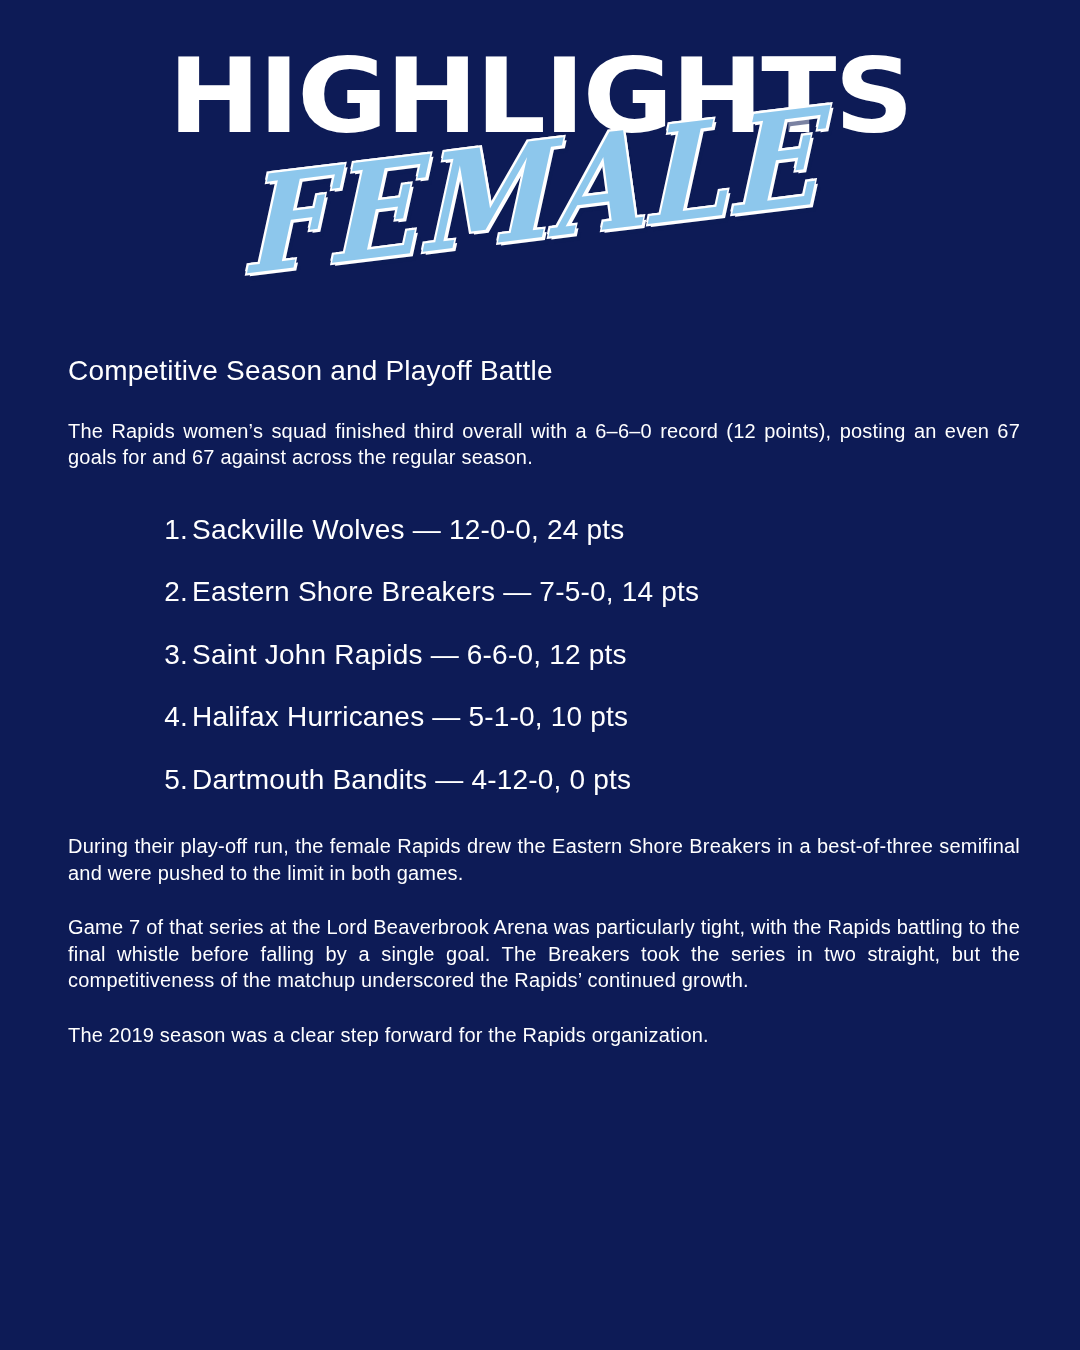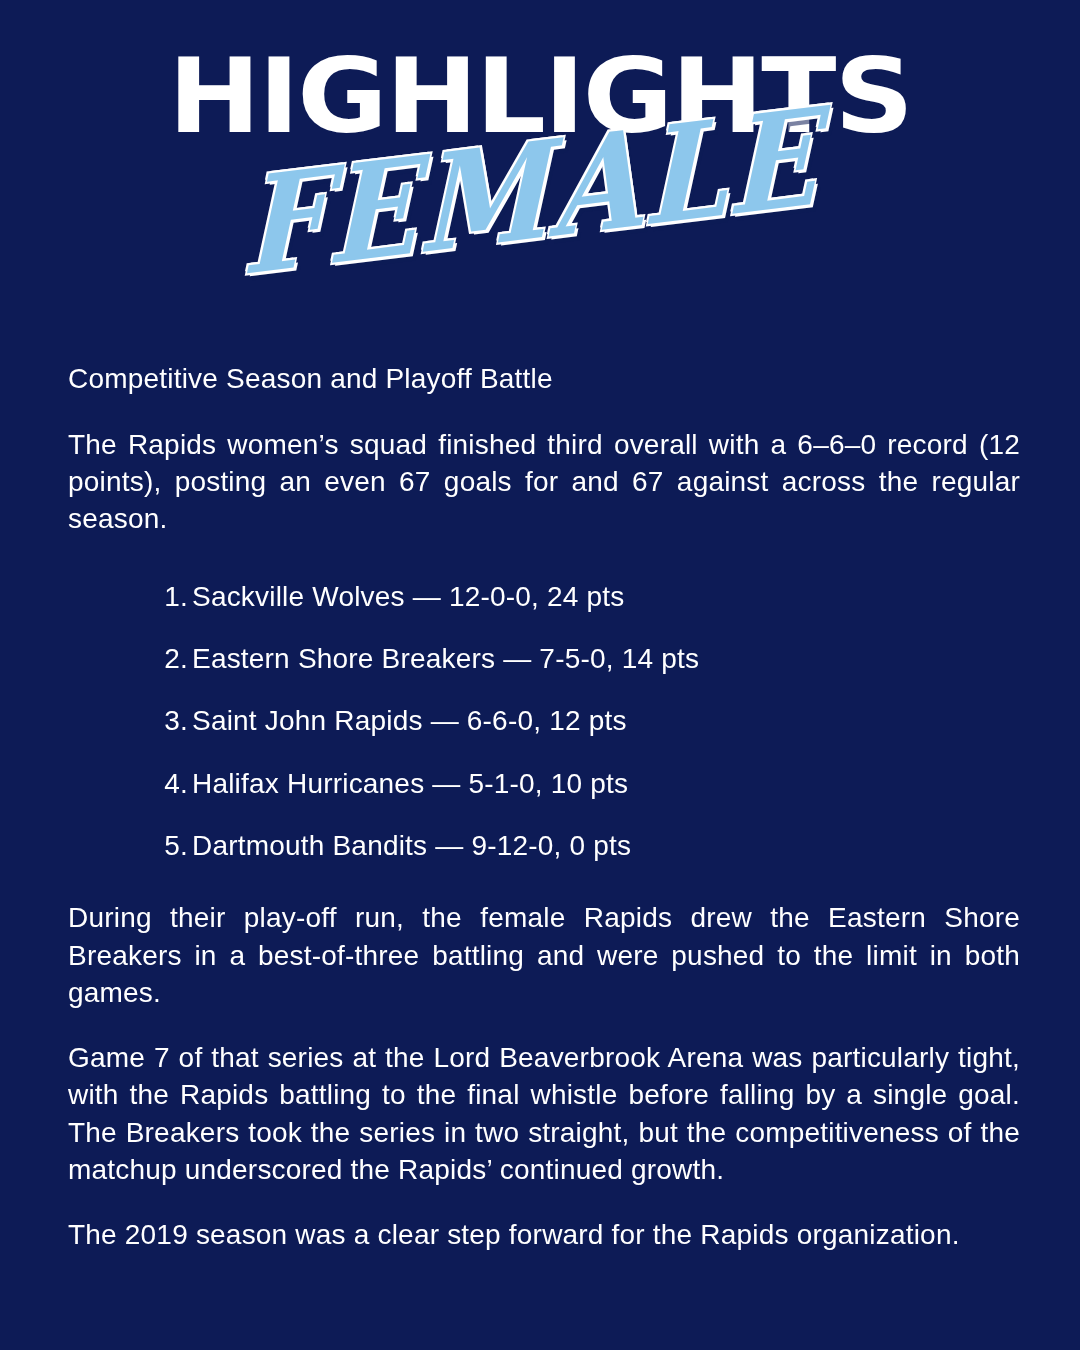--- a/index.html
+++ b/index.html
@@ -68,35 +68,35 @@
       3px 3px 0 #ffffff,
       -2px -2px 0 #ffffff,
       2px -2px 0 #ffffff,
       -2px 2px 0 #ffffff,
       6px 7px 0 rgba(13,27,86,0.55);
   }
 
   
   .content {
     position: absolute;
-    top: 360px;
+    top: 352px;
     left: 68px;
     width: 952px;
   }
 
   .lead {
     font-size: 28px;
     line-height: 1.35;
     margin: 0 0 28px 0;
     font-weight: 400;
     letter-spacing: .2px;
   }
 
   .para {
-    font-size: 28px;
+    font-size: 20px;
     line-height: 1.33;
     margin: 16px 0 28px 0;
     text-align: justify;
     text-justify: inter-word;
     letter-spacing: .2px;
   }
   .para:last-child { margin-bottom: 0; }
 
   .subhead {
     font-size: 28px;
@@ -146,23 +146,23 @@
     <p class="lead">Competitive Season and Playoff Battle</p>
 
     <p class="para">The Rapids women’s squad finished third overall with a 6–6–0 record (12 points), posting an even 67 goals for and 67 against across the regular season.</p>
 
 
     <ol class="standings">
       <li>Sackville Wolves — 12-0-0, 24 pts</li>
       <li>Eastern Shore Breakers — 7-5-0, 14 pts</li>
       <li>Saint John Rapids — 6-6-0, 12 pts</li>
       <li>Halifax Hurricanes — 5-1-0, 10 pts</li>
-      <li>Dartmouth Bandits — 9-12-0, 0 pts</li>
+      <li>Dartmouth Bandits — 4-12-0, 0 pts</li>
     </ol>
 
-    <p class="para">During their play-off run, the female Rapids drew the Eastern Shore Breakers in a best-of-three battling and were pushed to the limit in both games.</p>
+    <p class="para">During their play-off run, the female Rapids drew the Eastern Shore Breakers in a best-of-three semifinal and were pushed to the limit in both games.</p>
 
     <p class="para">Game 7 of that series at the Lord Beaverbrook Arena was particularly tight, with the Rapids battling to the final whistle before falling by a single goal. The Breakers took the series in two straight, but the competitiveness of the matchup underscored the Rapids’ continued growth.</p>
 
     <p class="para">The 2019 season was a clear step forward for the Rapids organization.</p>
 
   </div>
 </div>
 
 </body></html>

